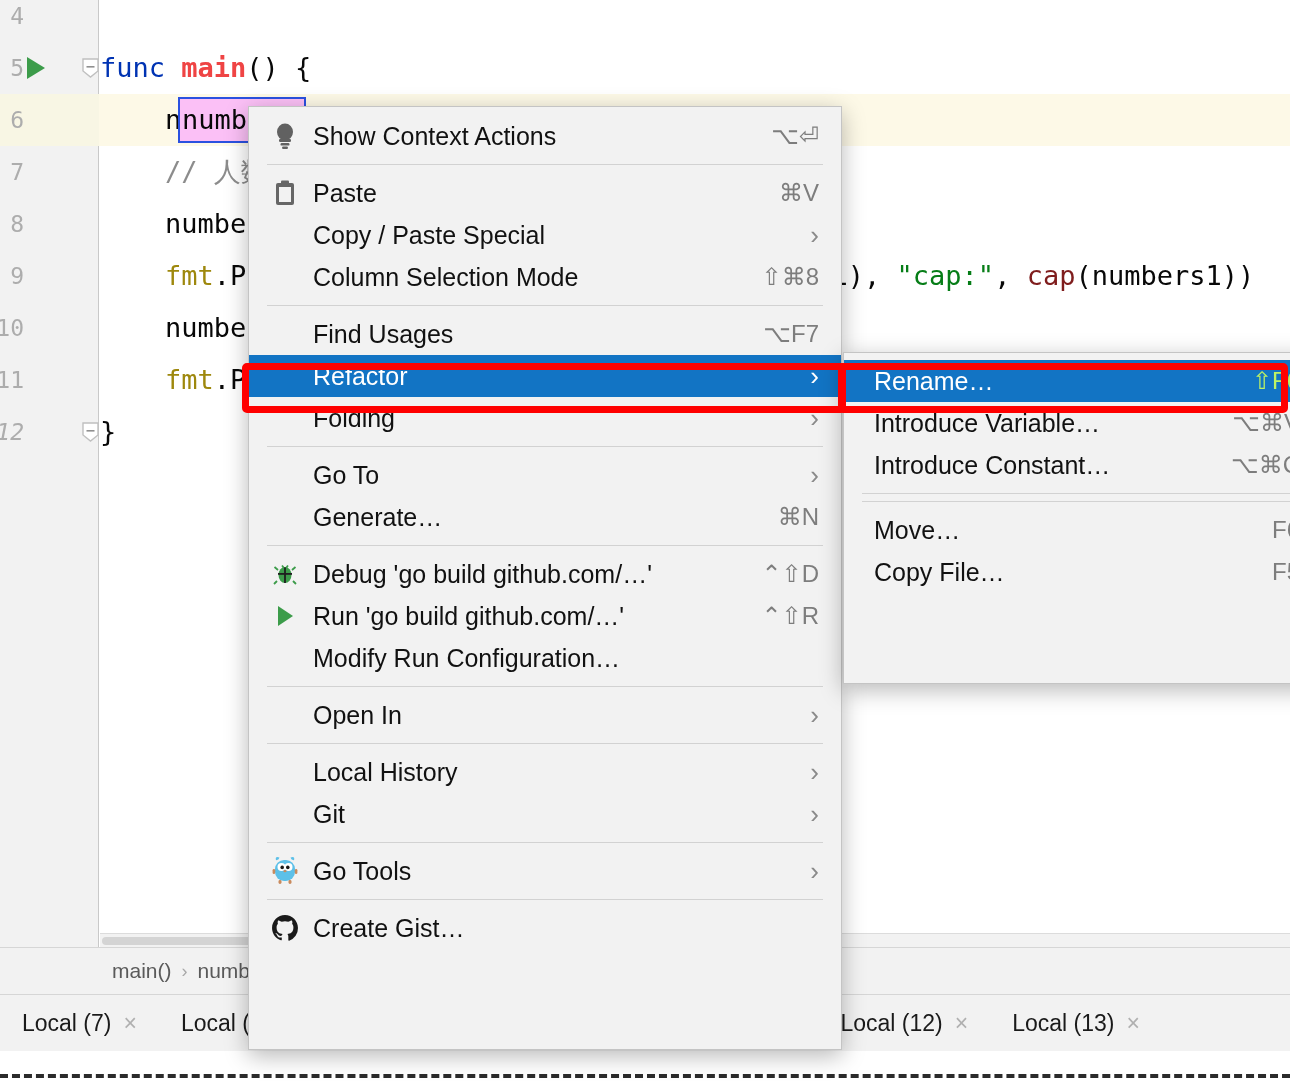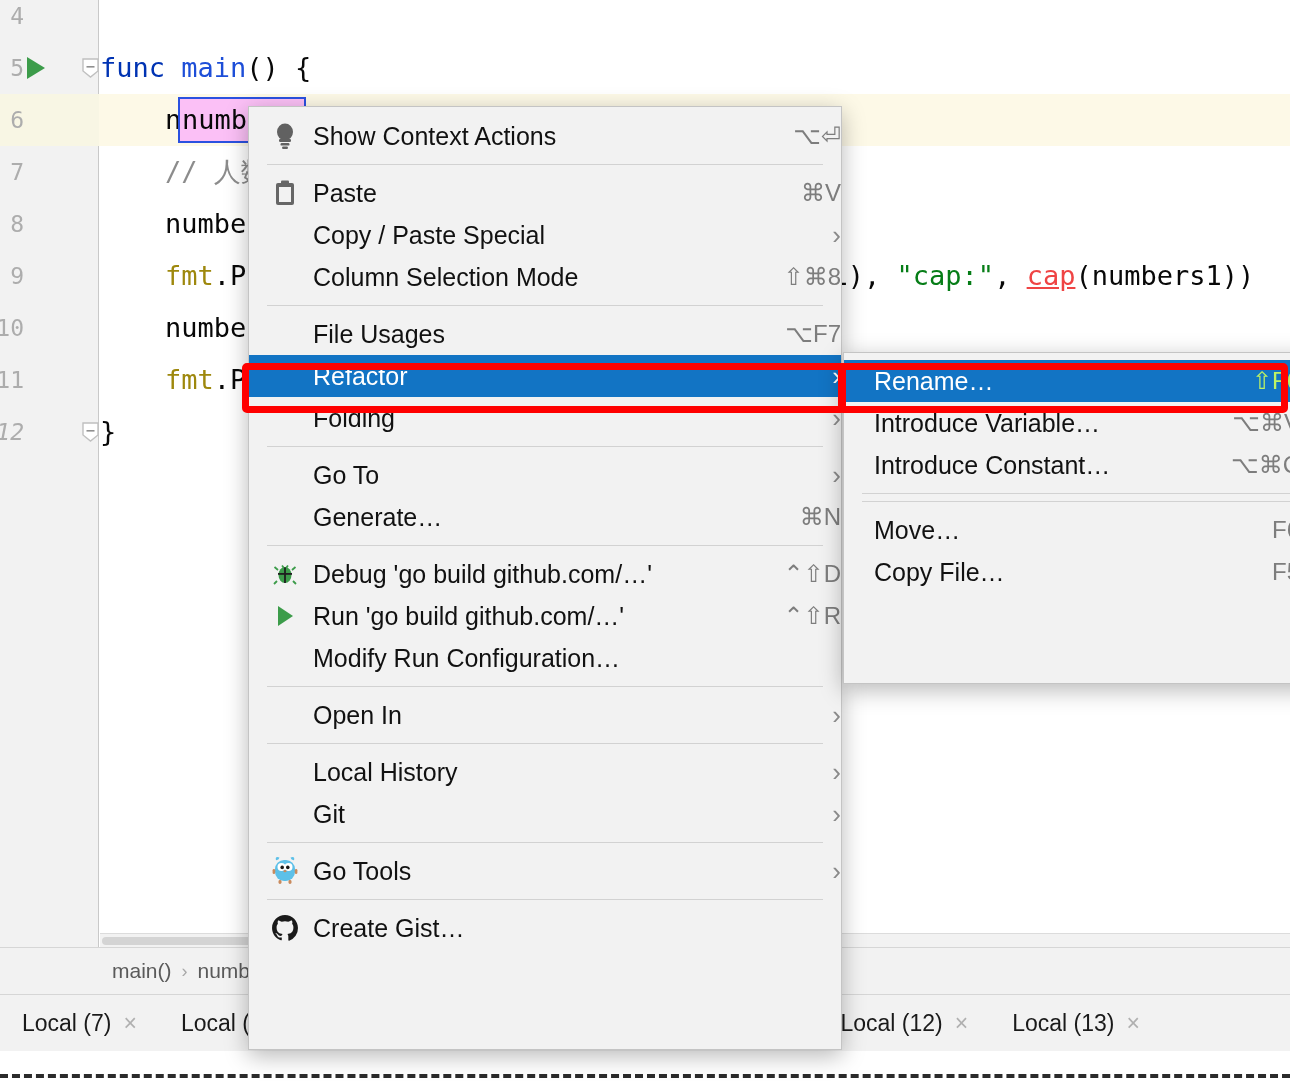--- a/index.html
+++ b/index.html
@@ -51,27 +51,27 @@
   }
 
   .code-layer {
     position: absolute; left: 100px; top: 0; width: 1190px; height: 947px;
     font-family: "DejaVu Sans Mono", monospace;
     font-size: 27px; line-height: 52px;
     white-space: pre;
   }
   .code-line { position: absolute; left: 0; height: 52px; }
   .kw { color: #0033b3; }
-  .fn { color: #1d4ed8; }
+  .fn { color: #ef4444; font-weight: bold; }
   .pkg { color: #9e880d; }
   .num { color: #1750eb; }
   .str { color: #067d17; }
   .cmt { color: #8c8c8c; }
   .plain { color: #080808; }
-  .bi { color: #ef4444; text-decoration: underline; }
+  .bi { color: #7f1d1d; }
 
   .sel-token {
     position: absolute; left: 178px; top: 97px;
     padding: 0 2px;
     background: #fbc0f6; border: 2px solid #2b51e0;
     font-family: "DejaVu Sans Mono", monospace; font-size: 27px;
     line-height: 42px; height: 46px; color: #080808;
     overflow: hidden; width: 128px;
   }
 
@@ -126,21 +126,21 @@
   .ctxmenu {
     position: absolute; left: 248px; top: 106px; width: 594px; height: 944px;
     background: #f2f2f2;
     border: 1px solid #c4c4c4;
     box-shadow: 0 6px 22px rgba(0,0,0,0.28);
     padding: 8px 0;
     z-index: 30;
   }
   .mi {
     position: relative; display: flex; align-items: center;
-    height: 42px; padding-left: 64px; 
+    height: 42px; padding-left: 64px; padding-right: 22px;
     font-size: 25px; color: #111111;
   }
   .mi .lbl { flex: 0 0 auto; }
   .mi .sc {
     margin-left: auto; color: #7d7d7d; font-size: 24px;
     font-family: "Liberation Sans", sans-serif; letter-spacing: 0px;
   }
   .mi .arrow {
     margin-left: auto; color: #8a8a8a; font-size: 26px; line-height: 1;
   }
@@ -316,21 +316,21 @@
       <div class="mi">
         <span class="lbl">Copy / Paste Special</span>
         <span class="arrow">›</span>
       </div>
       <div class="mi">
         <span class="lbl">Column Selection Mode</span>
         <span class="sc">⇧⌘8</span>
       </div>
       <div class="msep"></div>
       <div class="mi">
-        <span class="lbl">File Usages</span>
+        <span class="lbl">Find Usages</span>
         <span class="sc">⌥F7</span>
       </div>
       <div class="mi sel">
         <span class="lbl">Refactor</span>
         <span class="arrow">›</span>
       </div>
       <div class="mi">
         <span class="lbl">Folding</span>
         <span class="arrow">›</span>
       </div>

